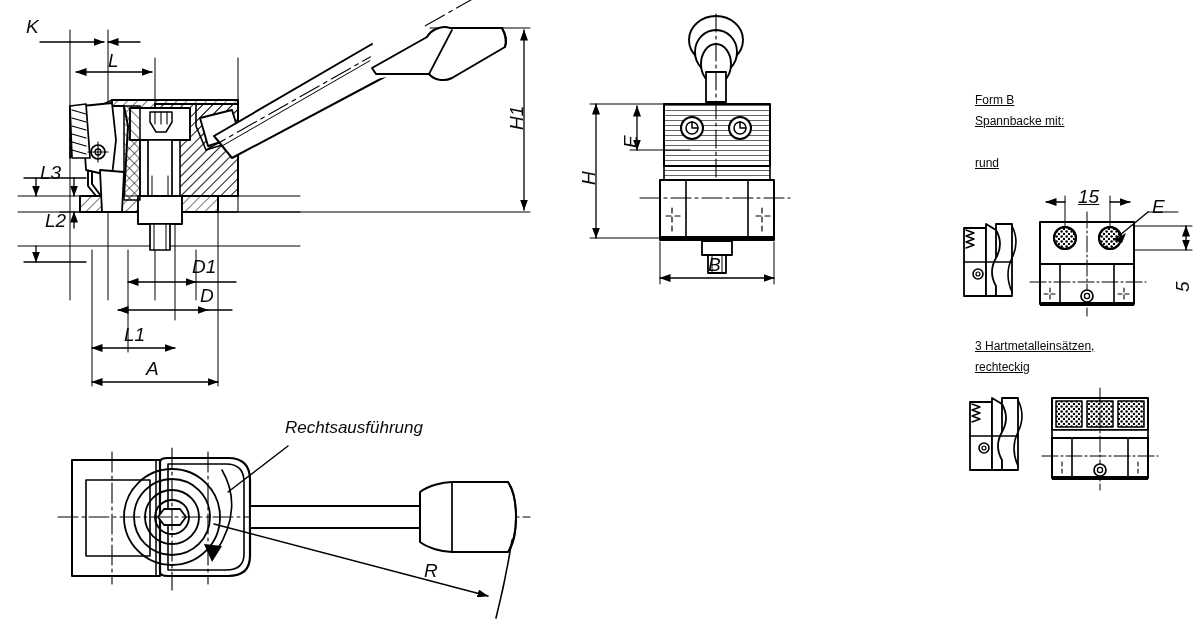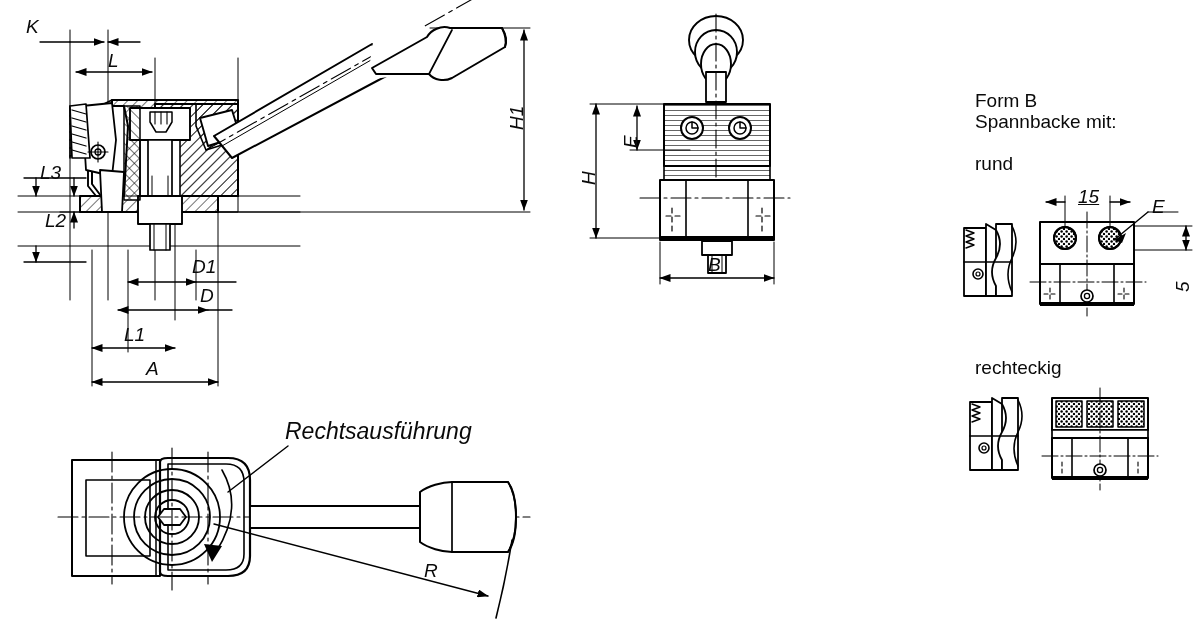--- a/index.html
+++ b/index.html
@@ -6,22 +6,22 @@
   html,body{margin:0;padding:0;background:#ffffff;}
   body{
     width:1200px;height:626px;overflow:hidden;
     font-family:"Liberation Sans","DejaVu Sans",sans-serif;
     color:#000;
   }
   #sheet{position:relative;width:1200px;height:626px;background:#fff;}
   svg.layer{position:absolute;left:0;top:0;width:1200px;height:626px;}
   .txt{position:absolute;white-space:pre;color:#0a0a0a;}
   .dimlabel{font-style:italic;font-size:19px;font-family:"Liberation Sans",sans-serif;}
-  .noteblk{font-size:19px;line-height:21px;font-family:"Liberation Sans",sans-serif;}
-  .callout{font-style:italic;font-size:23px;}
+  .noteblk{font-size:12px;line-height:21px;font-family:"Liberation Sans",sans-serif;text-decoration:underline;}
+  .callout{font-style:italic;font-size:17px;}
   .rot-ccw{transform:rotate(-90deg);transform-origin:left top;}
 </style>
 </head>
 <body>
 
 <div id="sheet">
 
   <svg class="layer" viewBox="0 0 1200 626">
     <defs>
       <marker id="ah" markerWidth="11" markerHeight="8" refX="10.5" refY="4" orient="auto" markerUnits="userSpaceOnUse">
@@ -453,15 +453,16 @@
   <div class="txt dimlabel" style="left:424px; top:560px;">R</div>
 
   <div class="txt noteblk" style="left:975px; top:90px;">Form B</div>
   <div class="txt noteblk" style="left:975px; top:111px;">Spannbacke mit:</div>
   <div class="txt noteblk" style="left:975px; top:153px;">rund</div>
 
   <div class="txt dimlabel" style="left:1078px; top:186px;text-decoration:underline;">15</div>
   <div class="txt dimlabel" style="left:1152px; top:196px;">E</div>
   <div class="txt dimlabel rot-ccw" style="left:1172px; top:292px;">5</div>
 
+  <div class="txt noteblk" style="left:975px; top:336px;">3 Hartmetalleinsätzen,</div>
   <div class="txt noteblk" style="left:975px; top:357px;">rechteckig</div>
 
 </div>
 
 </body></html>

